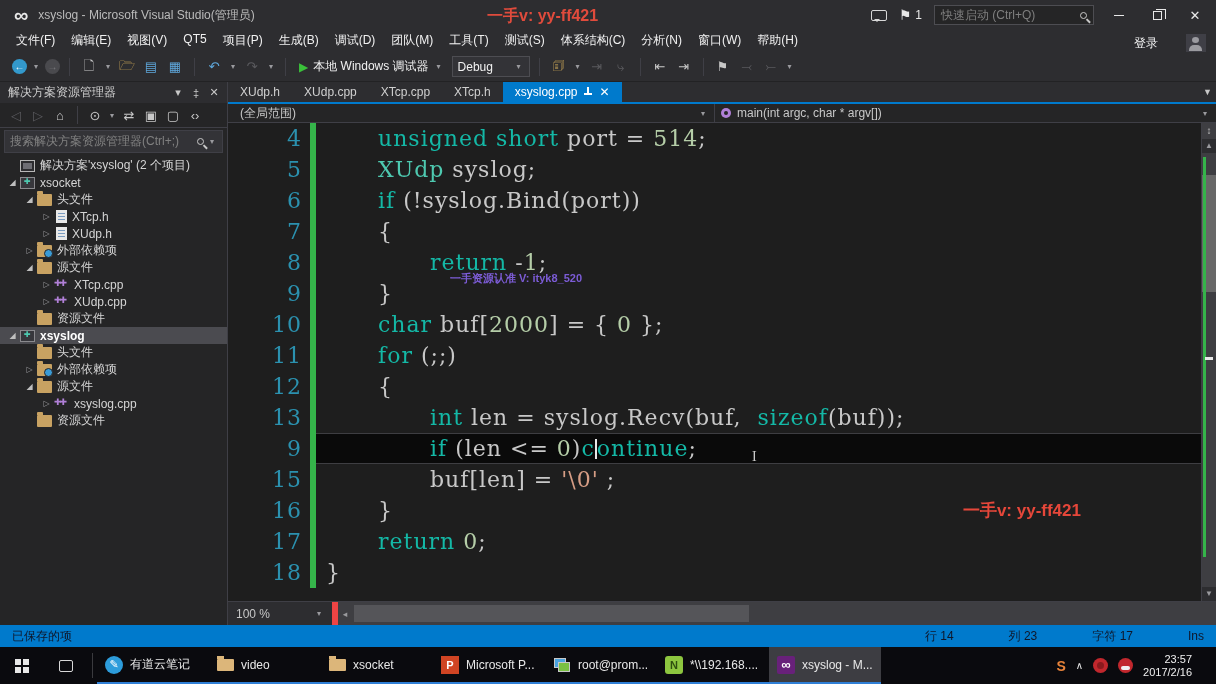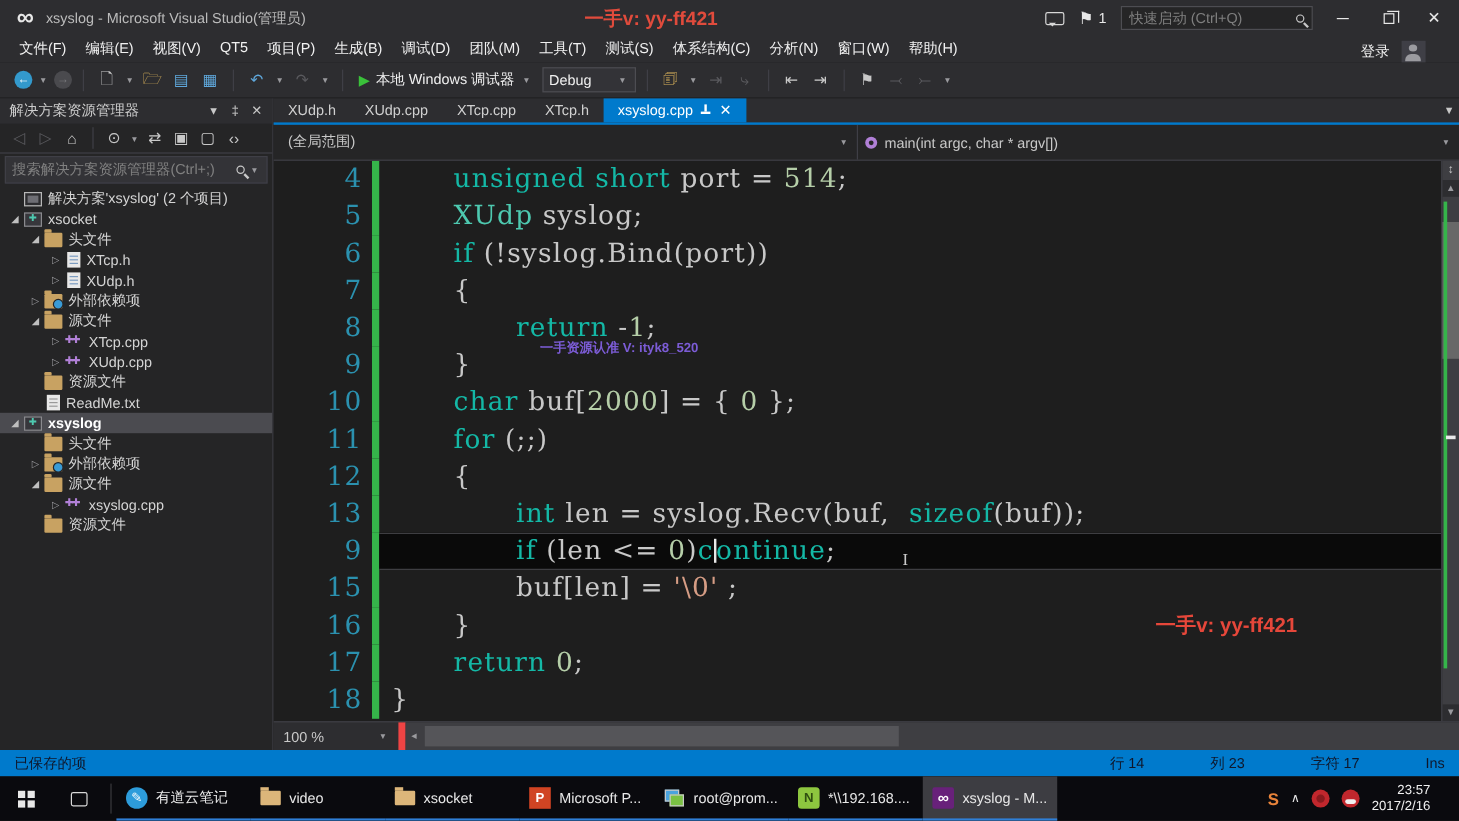--- a/index.html
+++ b/index.html
@@ -22,21 +22,21 @@
   .mag-icon { width:7px; height:7px; border:1.5px solid #C8C8C8; border-radius:50%; position:relative; flex:none; }
   .mag-icon::after { content:""; position:absolute; width:5px; height:1.5px; background:#C8C8C8; transform:rotate(45deg); left:5px; top:7px; }
   .winbtn { width:26px; height:22px; display:flex; align-items:center; justify-content:center; color:#E8E8E8; font-size:13px; }
   .min-glyph { width:10px; height:1px; background:#E8E8E8; display:inline-block; }
   .restore-glyph { width:9px; height:9px; border:1px solid #E8E8E8; position:relative; display:inline-block; }
   .restore-glyph::before { content:""; position:absolute; top:-3px; left:2px; width:9px; height:9px; border:1px solid #E8E8E8; border-bottom:none; border-left:none; }
 
   
   .menubar { height:22px; background:#2D2D30; display:flex; align-items:flex-end; padding-left:8px; position:relative; flex:none; }
   .menu-item { padding:3px 8px; color:#F1F1F1; }
-  .menu-right { position:absolute; right:28px; display:flex; align-items:center; gap:10px; }
+  .menu-right { position:absolute; right:10px; display:flex; align-items:center; gap:28px; }
   .signin { color:#F1F1F1; }
   .avatar-box { width:20px; height:18px; background:#3F3F46; position:relative; }
   .avatar-box::before { content:""; position:absolute; left:6px; top:3px; width:7px; height:6px; border-radius:50%; background:#9B9BA0; }
   .avatar-box::after { content:""; position:absolute; left:3px; bottom:1px; width:13px; height:6px; border-radius:5px 5px 0 0; background:#9B9BA0; }
 
   
   .toolbar { height:30px; background:#2D2D30; border-bottom:1px solid #222224; display:flex; align-items:center; padding-left:12px; gap:4px; flex:none; }
   .ti { width:20px; height:20px; display:flex; align-items:center; justify-content:center; font-size:13px; color:#C8C8C8; }
   .ti.dim { color:#5A5A5E; }
   .circ { width:15px; height:15px; border-radius:50%; display:flex; align-items:center; justify-content:center; font-size:10px; color:#fff; }
@@ -82,21 +82,21 @@
   
   .editor { flex:1; display:flex; flex-direction:column; min-width:0; background:#1E1E1E; }
   .tabstrip { height:22px; background:#2D2D30; display:flex; border-bottom:2px solid #007ACC; position:relative; flex:none; }
   .tab { padding:0 12px; display:flex; align-items:center; gap:7px; color:#D0D0D0; }
   .tab.active { background:#007ACC; color:#FFFFFF; }
   .pin-glyph { width:8px; height:10px; position:relative; display:inline-block; }
   .pin-glyph::before { content:""; position:absolute; left:3px; top:0; width:2px; height:6px; background:#fff; }
   .pin-glyph::after { content:""; position:absolute; left:0; top:6px; width:8px; height:1.5px; background:#fff; box-shadow:3px 2px 0 -1px #fff; }
   .tab-close { font-size:12px; }
   .tab-overflow { position:absolute; right:4px; top:5px; color:#C8C8C8; font-size:9px; }
-  .navbar { height:30px; background:#252526; display:flex; border-bottom:1px solid #3F3F46; flex:none; }
+  .navbar { height:19px; background:#252526; display:flex; border-bottom:1px solid #3F3F46; flex:none; }
   .nav-left { width:487px; border-right:1px solid #3F3F46; display:flex; align-items:center; justify-content:space-between; padding:0 6px 0 12px; color:#C8C8C8; }
   .nav-right { flex:1; display:flex; align-items:center; padding:0 6px; color:#C8C8C8; gap:6px; }
   .method-ic { width:10px; height:10px; border-radius:50%; background:#B180D7; position:relative; flex:none; }
   .method-ic::after { content:""; position:absolute; inset:3px; border-radius:50%; background:#252526; }
   .nav-right .sp { flex:1; }
 
   .code-wrap { flex:1; display:flex; min-height:0; }
   .code-area { flex:1; position:relative; overflow:hidden; font-family:"DejaVu Serif","Liberation Serif",serif; }
   .code-line { height:31px; line-height:31px; display:flex; font-size:22px; letter-spacing:1px; }
   .ln { width:82px; text-align:right; padding-right:8px; color:#2B91AF; flex:none; }
@@ -324,25 +324,20 @@
           <div class="tree-row" style="padding-left: 40px;">
             <span class="exp c">▷</span>
             <span class="ic ic-cpp"></span>
             <span class="lbl">XUdp.cpp</span>
           </div>
           <div class="tree-row" style="padding-left: 23px;">
             <span class="exp"></span>
             <span class="ic ic-resfolder"></span>
             <span class="lbl">资源文件</span>
           </div>
-          <div class="tree-row" style="padding-left: 23px;">
-            <span class="exp"></span>
-            <span class="ic ic-txt"></span>
-            <span class="lbl">ReadMe.txt</span>
-          </div>
           <div class="tree-row sel bold" style="padding-left: 6px;">
             <span class="exp">◢</span>
             <span class="ic ic-proj"></span>
             <span class="lbl">xsyslog</span>
           </div>
           <div class="tree-row" style="padding-left: 23px;">
             <span class="exp"></span>
             <span class="ic ic-folder"></span>
             <span class="lbl">头文件</span>
           </div>

